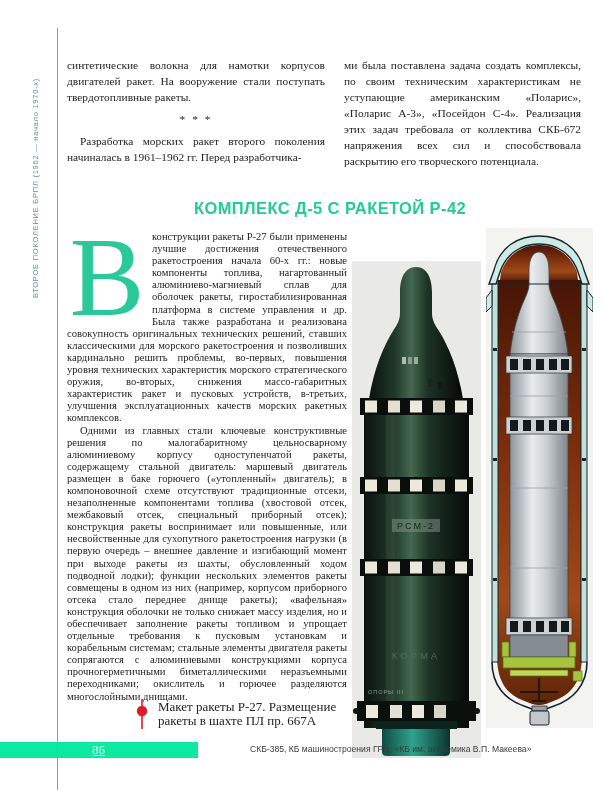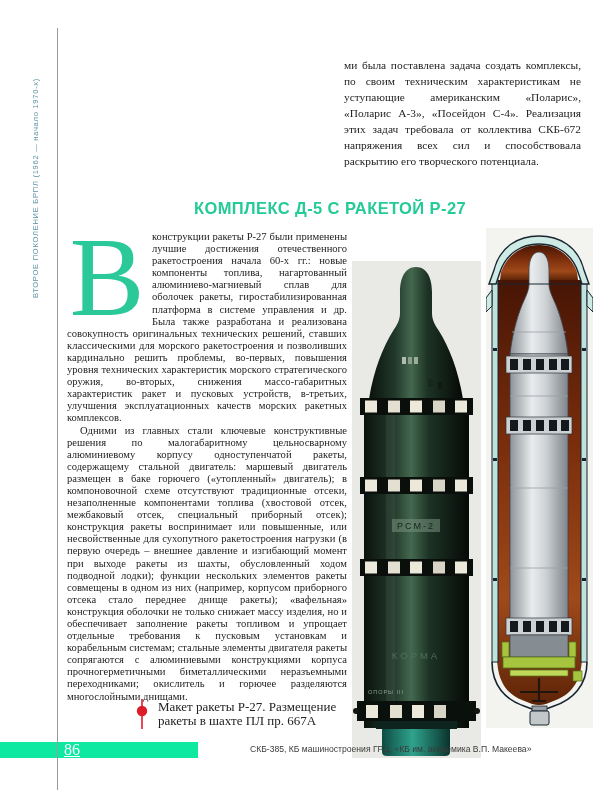--- a/index.html
+++ b/index.html
@@ -45,43 +45,48 @@
   .caption-pin{position:absolute;left:135px;top:698px;width:14px;height:34px;}
   
   .fig1{position:absolute;left:352px;top:230px;width:129px;height:497px;background:#e9e9e6;margin-top:31px;}
   .fig2{position:absolute;left:486px;top:228px;width:107px;height:500px;background:#f3f3f0;}
   .fig1 svg,.fig2 svg{display:block;width:100%;height:100%;}
   
   .page-band{
     position:absolute;left:0;top:742px;width:198px;height:16px;background:#0de9a1;z-index:4;
   }
   .page-num{
-    display:block;padding-left:64px;color:#ffffff;
-    font-size:16px;line-height:16px;font-family:"Liberation Serif","DejaVu Serif",serif;text-decoration:underline;
+    display:block;padding-left:92px;color:#ffffff;
+    font-size:13px;line-height:16px;font-family:"Liberation Serif","DejaVu Serif",serif;text-decoration:underline;
   }
   .footer-credit{
     position:absolute;left:250px;top:744px;width:330px;
     font-family:"Liberation Sans","DejaVu Sans",sans-serif;
     font-size:8.6px;color:#3b3b3b;
   }
   svg text{font-family:"Liberation Sans","DejaVu Sans",sans-serif;}
 </style>
 </head>
 <body>
 
 <div id="page">
 
   <div class="side-rule"></div>
   <div class="side-label">ВТОРОЕ ПОКОЛЕНИЕ БРПЛ (1962 — начало 1970-х)</div>
 
+  <div class="intro intro-left">
+    <p>синтетические волокна для намотки корпусов двигателей ракет. На вооружение стали поступать твердотопливные ракеты.</p>
+    <span class="sep">* * *</span>
+    <p class="indent">Разработка морских ракет второго поколения начиналась в 1961–1962 гг. Перед разработчика-</p>
+  </div>
   <div class="intro intro-right">
     <p>ми была поставлена задача создать комплексы, по своим техническим характеристикам не уступающие американским «Поларис», «Поларис А-3», «Посейдон С-4». Реализация этих задач требовала от коллектива СКБ-672 напряжения всех сил и способствовала раскрытию его творческого потенциала.</p>
   </div>
 
-  <h1 class="heading">КОМПЛЕКС Д-5 С РАКЕТОЙ Р-27</h1>
+  <h1 class="heading">КОМПЛЕКС Д-5 С РАКЕТОЙ Р-42</h1>
 
   <div class="body-col">
     <span class="dropcap">В</span>
     <p>конструкции ракеты Р-27 были применены лучшие достижения отечественного ракетостроения начала 60-х гг.: новые компоненты топлива, нагартованный алюминиево-магниевый сплав для оболочек ракеты, гиростабилизированная платформа в системе управления и др. Была также разработана и реализована совокупность оригинальных технических решений, ставших классическими для морского ракетостроения и позволивших кардинально решить проблемы, во-первых, повышения уровня технических характеристик морского стратегического оружия, во-вторых, снижения массо-габаритных характеристик ракет и пусковых устройств, в-третьих, улучшения эксплуатационных качеств морских ракетных комплексов.</p>
     <p class="indent">Одними из главных стали ключевые конструктивные решения по малогабаритному цельносварному алюминиевому корпусу одноступенчатой ракеты, содержащему стальной двигатель: маршевый двигатель размещен в баке горючего («утопленный» двигатель); в компоновочной схеме отсутствуют традиционные отсеки, незаполненные компонентами топлива (хвостовой отсек, межбаковый отсек, специальный приборный отсек); конструкция ракеты воспринимает или повышенные, или несвойственные для сухопутного ракетостроения нагрузки (в первую очередь – внешнее давление и изгибающий момент при выходе ракеты из шахты, обусловленный ходом подводной лодки); функции нескольких элементов ракеты совмещены в одном из них (например, корпусом приборного отсека стало переднее днище ракеты); «вафельная» конструкция оболочки не только снижает массу изделия, но и обеспечивает заполнение ракеты топливом и упрощает отдельные требования к пусковым установкам и корабельным системам; стальные элементы двигателя ракеты сопрягаются с алюминиевыми конструкциями корпуса прочногерметичными биметаллическими неразъемными переходниками; окислитель и горючее разделяются многослойными днищами.</p>
   </div>
 
   <div class="fig1">
     <svg viewBox="0 0 129 497">
       <defs>

